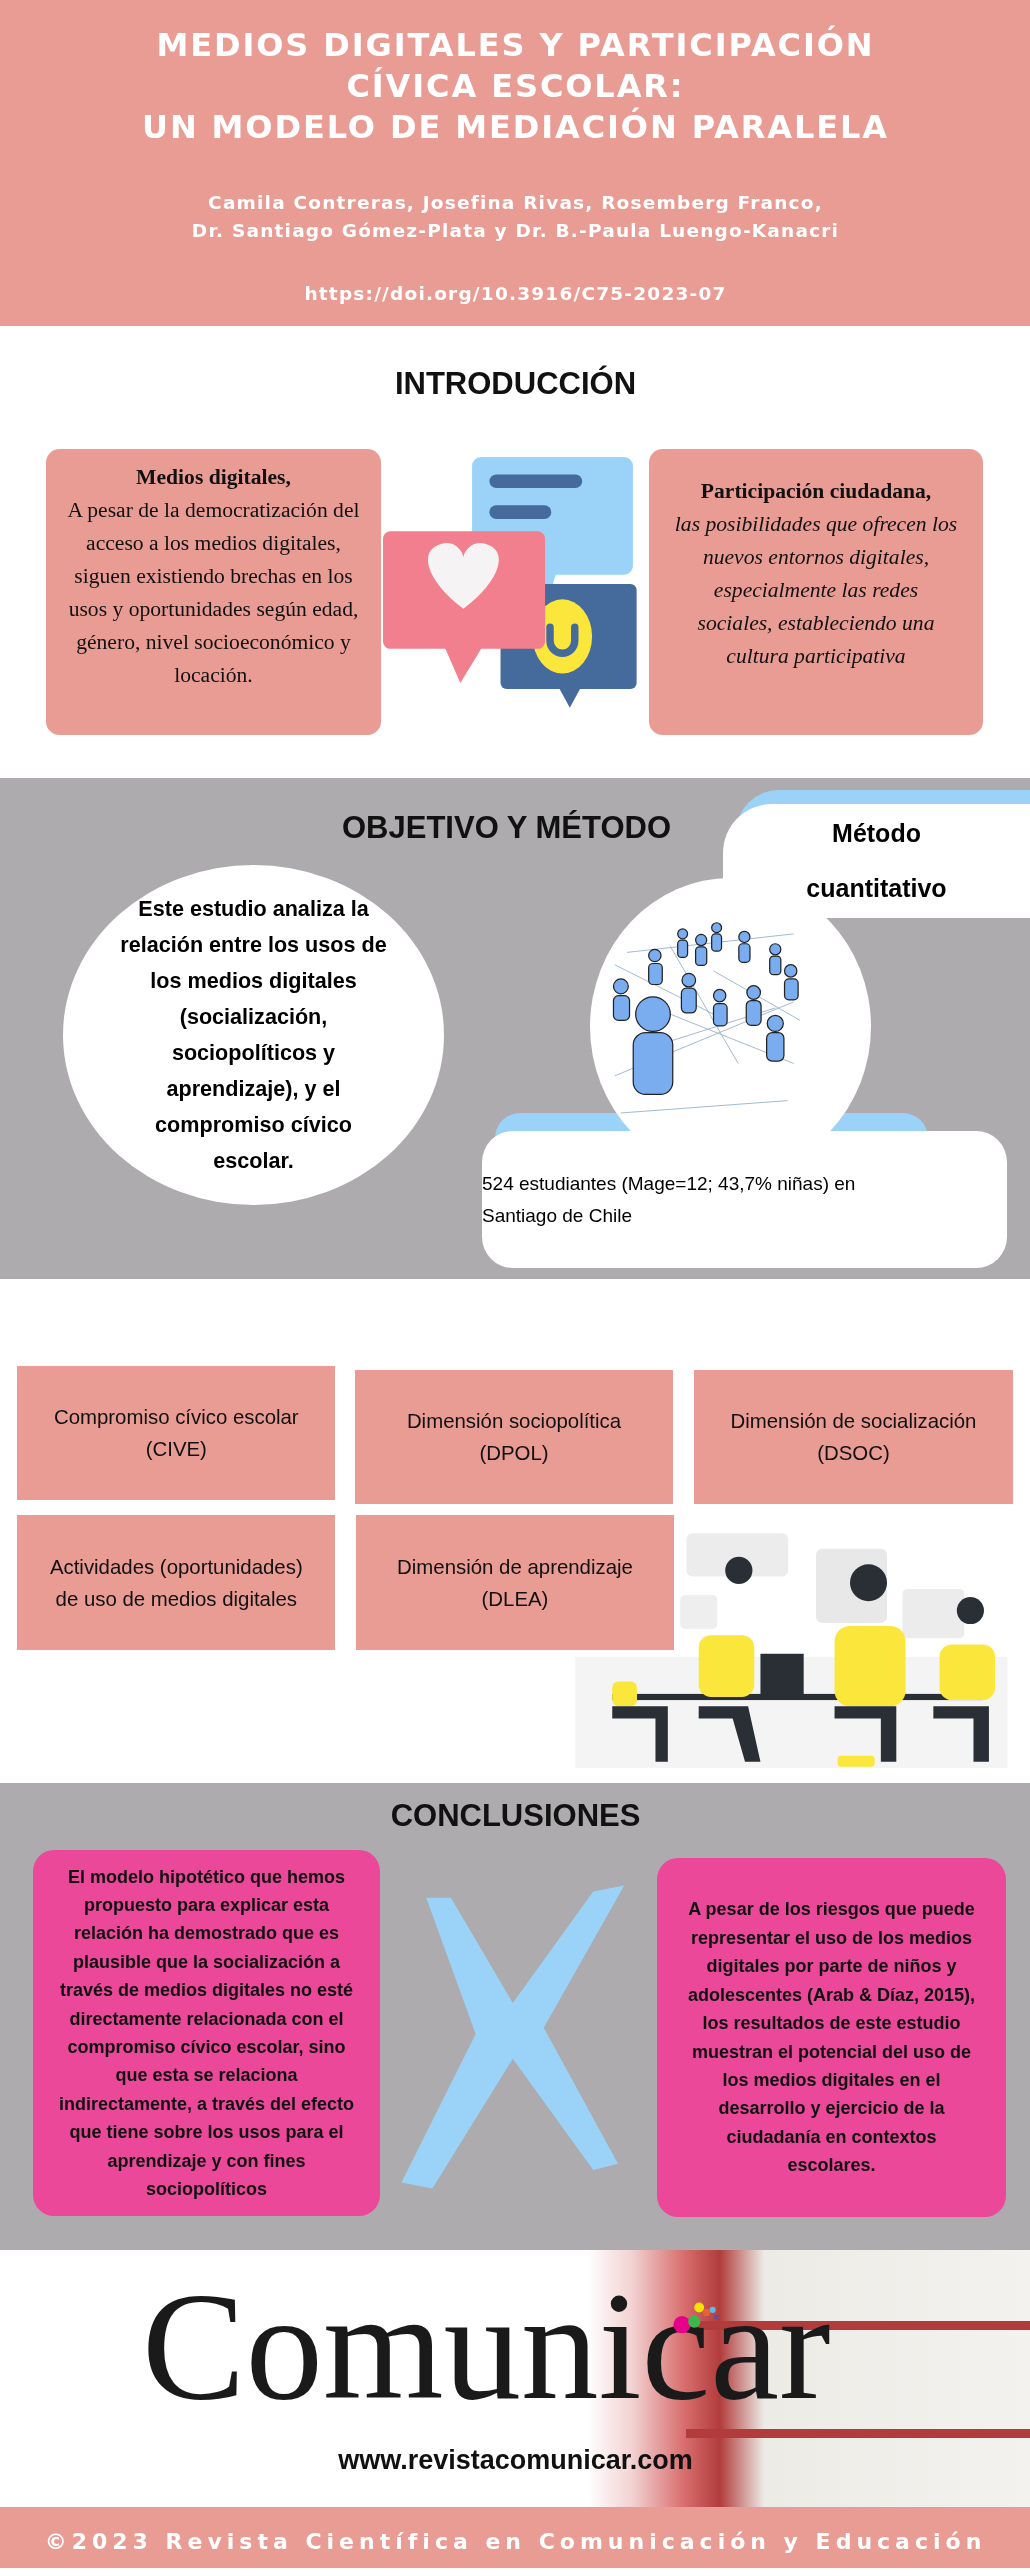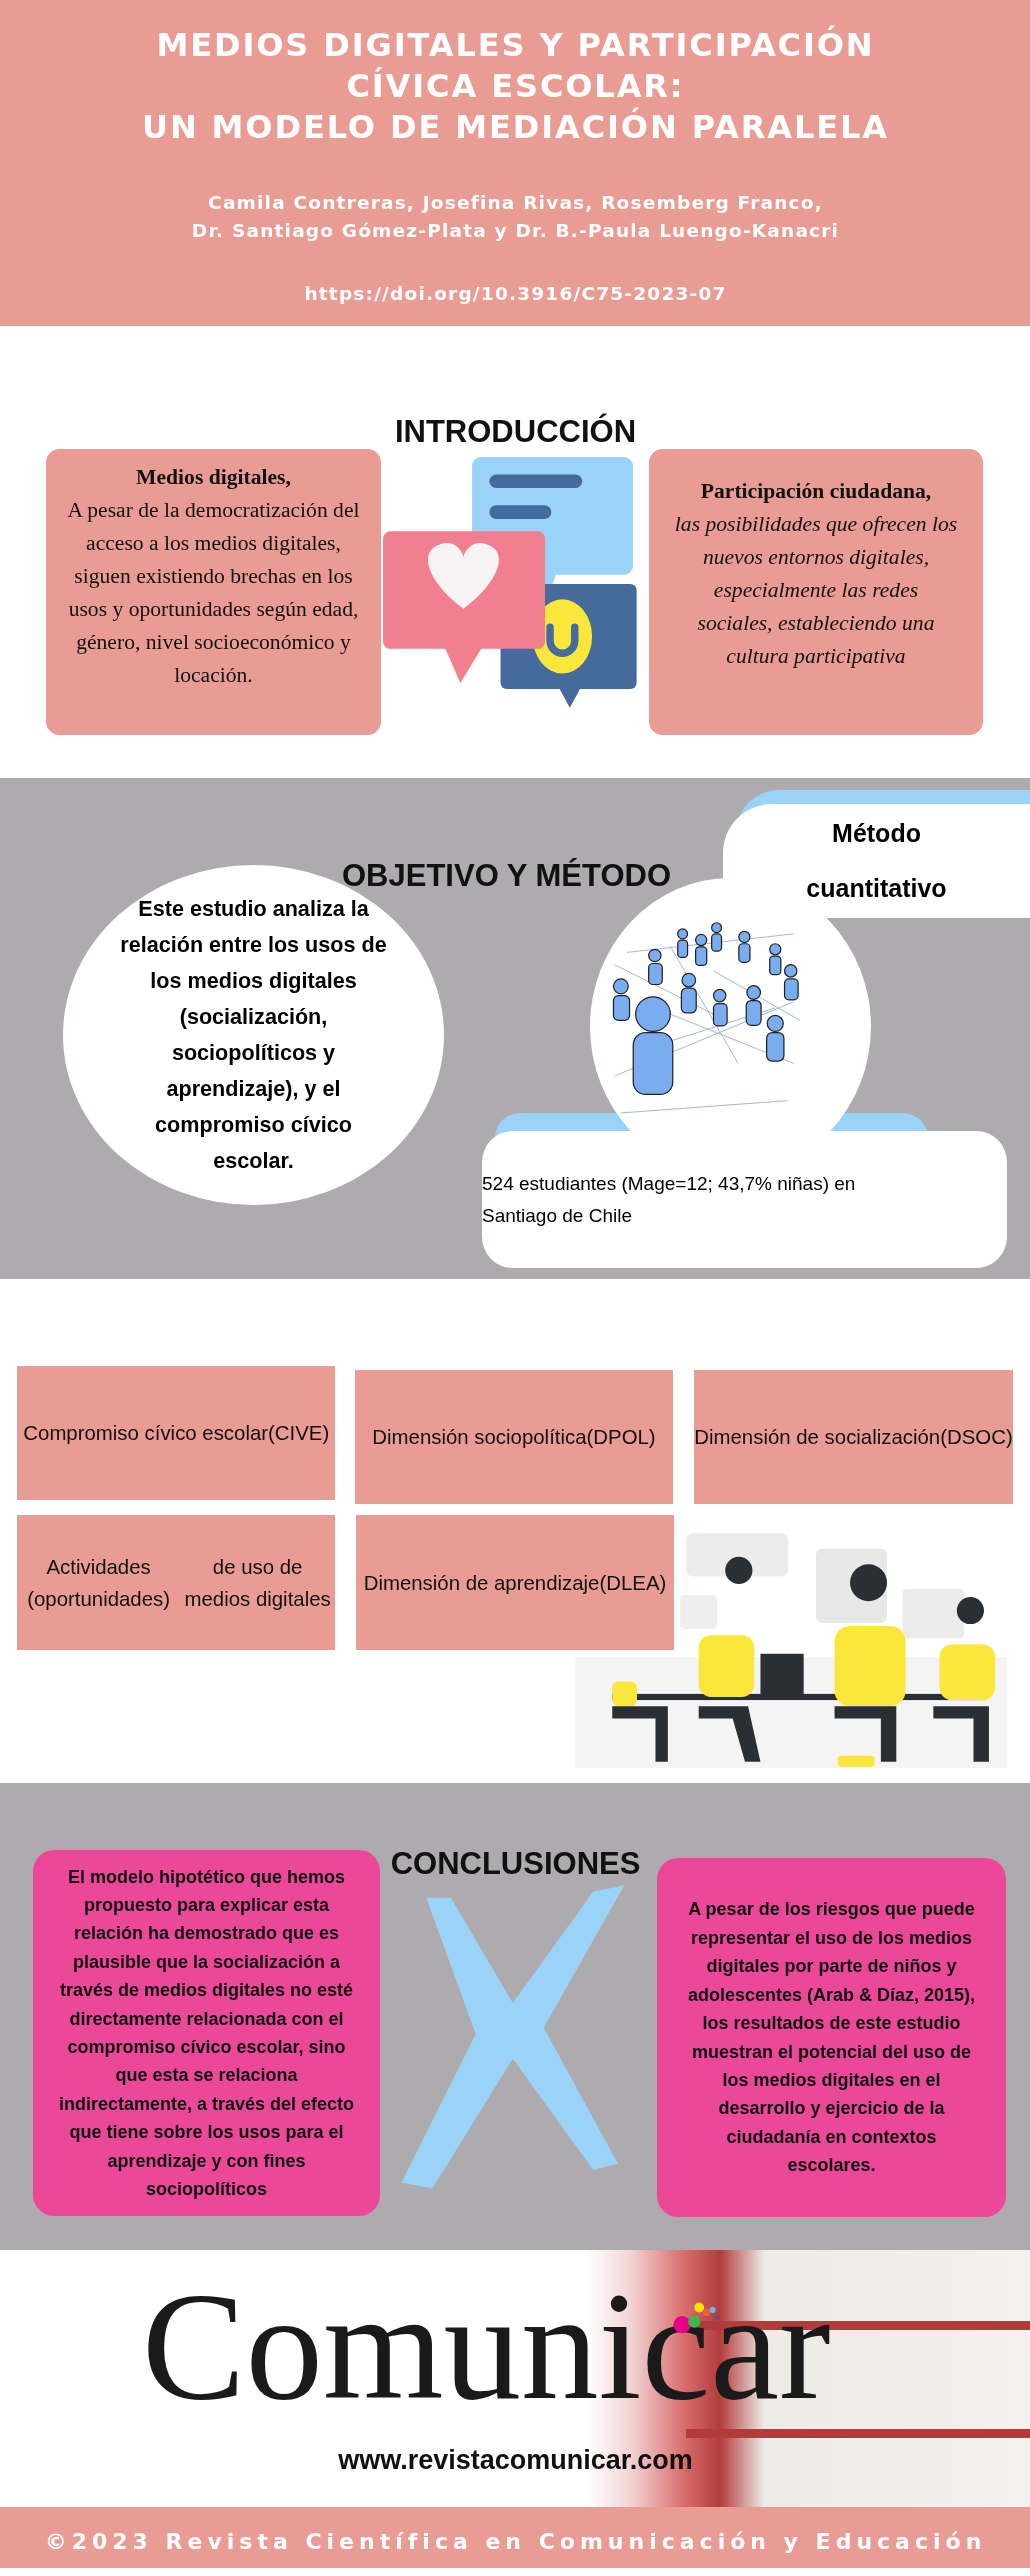--- a/index.html
+++ b/index.html
@@ -2,25 +2,25 @@
 <html style="font-size:10px"><head>
 <meta charset="utf-8">
 <style>
   * { box-sizing: border-box; margin: 0; padding: 0; }
   body { width: 1031px; height: 2576px; position: relative; background: #ffffff; font-family: "Liberation Sans", sans-serif; overflow: hidden; }
   .abs { position: absolute; }
   .header { left: 0; top: 0; width: 1031px; height: 326px; background: #e99c94; text-align: center; color: #ffffff; }
   .title { position: absolute; left: 0; width: 100%; top: 25px; font-family: "DejaVu Sans", sans-serif; font-weight: bold; font-size: 32px; letter-spacing: 1.9px; line-height: 41px; }
   .authors { position: absolute; left: 0; width: 100%; top: 189px; font-family: "DejaVu Sans", sans-serif; font-weight: bold; font-size: 18.5px; letter-spacing: 1.2px; line-height: 28.4px; }
   .doi { position: absolute; left: 0; width: 100%; top: 283px; font-family: "DejaVu Sans", sans-serif; font-weight: bold; font-size: 18.5px; letter-spacing: 1.2px; }
-  .section-title { position: absolute; font-family: "Liberation Sans", sans-serif; font-weight: bold; font-size: 31px; color: #111; text-align: center; margin-top: 48px; }
+  .section-title { position: absolute; font-family: "Liberation Sans", sans-serif; font-weight: bold; font-size: 31px; color: #111; text-align: center; }
   .pink-box { background: #e99c94; border-radius: 13.6px; color: #111; text-align: center; font-size: 21.6px; line-height: 33px; font-family: "Liberation Serif", serif; }
   .gray { background: #adabae; }
   .white-pill { background: #ffffff; }
-  .dim-box { position: absolute; background: #e99c94; display: flex; flex-direction: row; align-items: center; justify-content: center; text-align: center; font-family: "Liberation Sans", sans-serif; font-size: 20.4px; line-height: 32px; color: #111; }
+  .dim-box { position: absolute; background: #e99c94; display: flex; flex-direction: column; justify-content: center; text-align: center; font-family: "Liberation Sans", sans-serif; font-size: 20.4px; line-height: 32px; color: #111; }
   .concl-card { position: absolute; background: #ec4899; border-radius: 21px; display: flex; align-items: center; justify-content: center; text-align: center; font-weight: bold; font-size: 18px; line-height: 28.4px; color: #111; padding: 0 25px; }
   .footer { left: 0; top: 2507px; width: 1031px; height: 61px; background: #e99c94; color: #ffffff; text-align: center; font-family: "DejaVu Sans", sans-serif; font-weight: bold; font-size: 22px; letter-spacing: 5px; line-height: 69px; }
 </style>
 </head>
 <body>
 
 <div class="abs header">
   <div class="title">
     <div>MEDIOS DIGITALES Y PARTICIPACIÓN</div>
     <div>CÍVICA ESCOLAR:</div>

